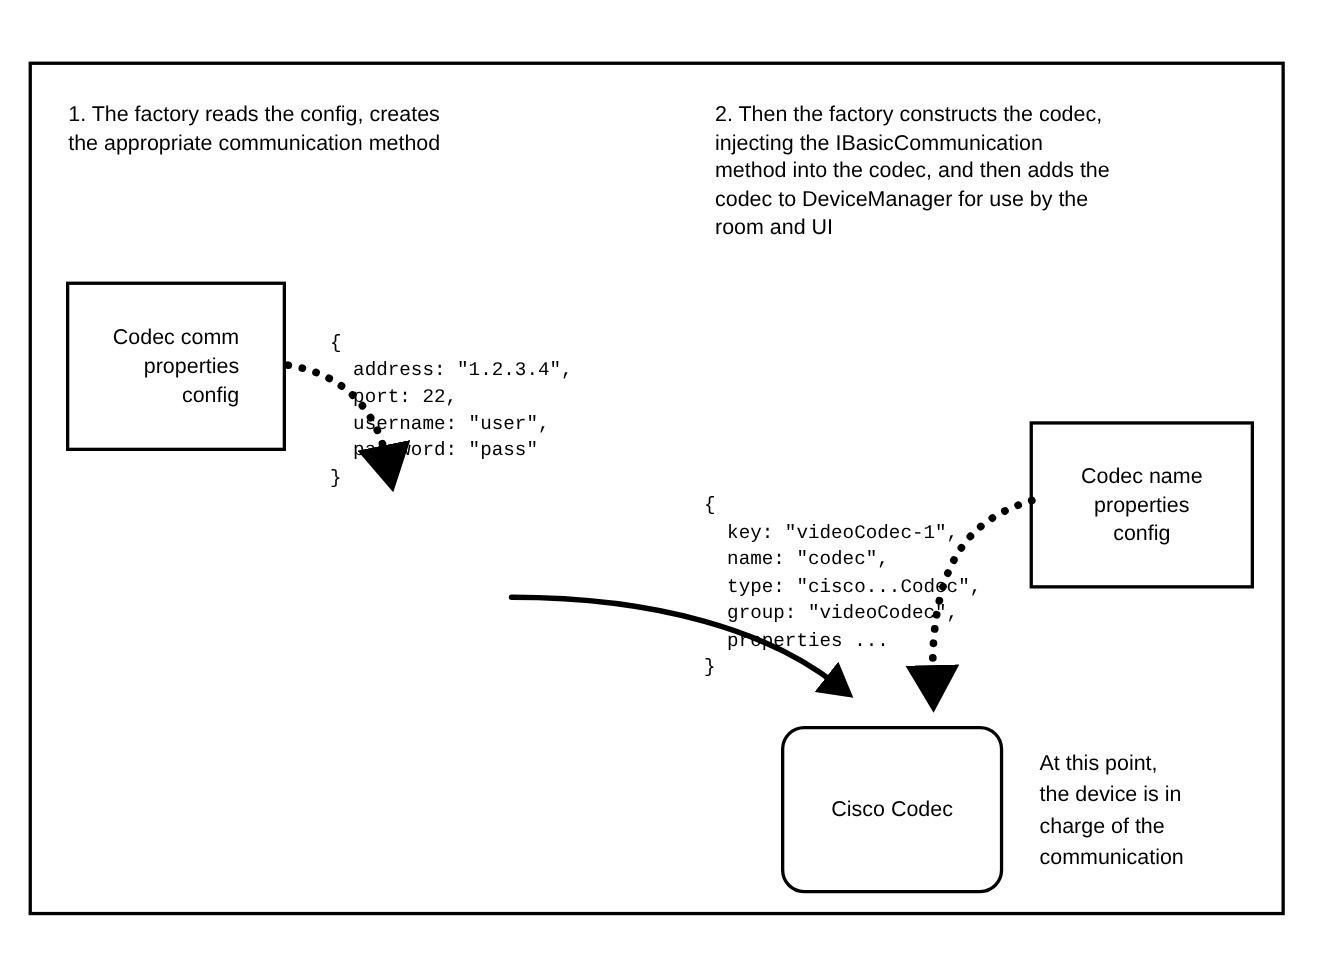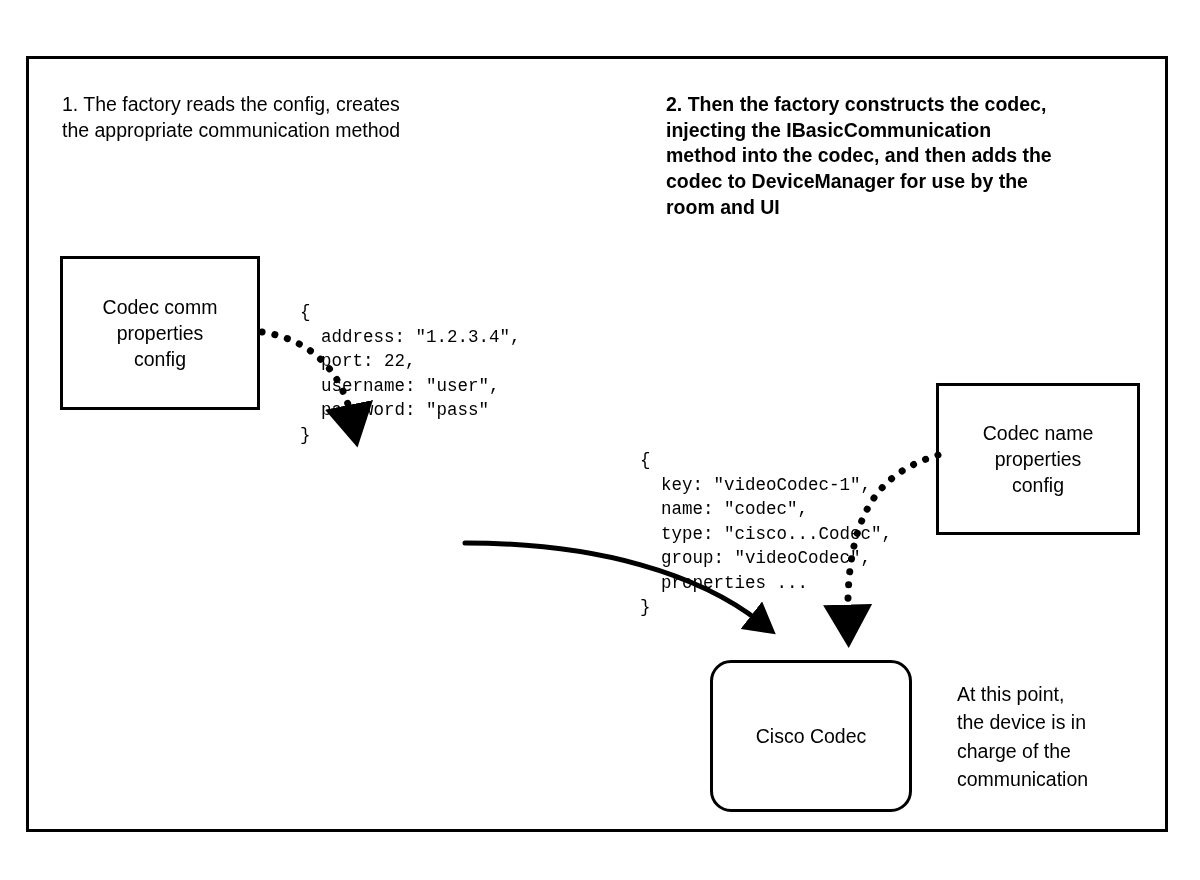--- a/index.html
+++ b/index.html
@@ -36,40 +36,40 @@
   
   .note {
     position: absolute;
     font-size: 19.5px;
     line-height: 1.32;
     white-space: pre-line;
     color: #000000;
   }
 
   #note-1 { left: 62px;  top: 92px;  width: 460px; }
-  #note-2 { left: 666px; top: 92px;  width: 470px; font-weight: bold; }
-  #note-3 { left: 945px; top: 680px; width: 200px; font-size: 19.5px; line-height: 1.45; margin-left: 12px; }
+  #note-2 { left: 650px; top: 92px;  width: 470px; }
+  #note-3 { left: 945px; top: 680px; width: 200px; font-size: 19.5px; line-height: 1.45; }
 
   
   .box {
     position: absolute;
     border: 3px solid #000000;
     box-sizing: border-box;
     background: #ffffff;
     display: flex;
     align-items: center;
     justify-content: center;
     text-align: center;
     font-size: 19.5px;
     line-height: 1.35;
     white-space: pre-line;
     padding: 4px 8px;
   }
 
-  #box-comm-config  { left: 60px;  top: 256px; width: 200px; height: 154px; }
+  #box-comm-config  { left: 60px;  top: 256px; width: 200px; height: 154px; text-align: right; }
   #box-ssh-client   { left: 258px; top: 466px; width: 205px; height: 155px; }
   #box-other-config { left: 936px; top: 383px; width: 204px; height: 152px; }
   #box-cisco-codec  { left: 710px; top: 660px; width: 202px; height: 152px; border-radius: 21px; }
 
   
   .code {
     position: absolute;
     font-family: "Liberation Mono", monospace;
     font-size: 17.5px;
     line-height: 1.40;

